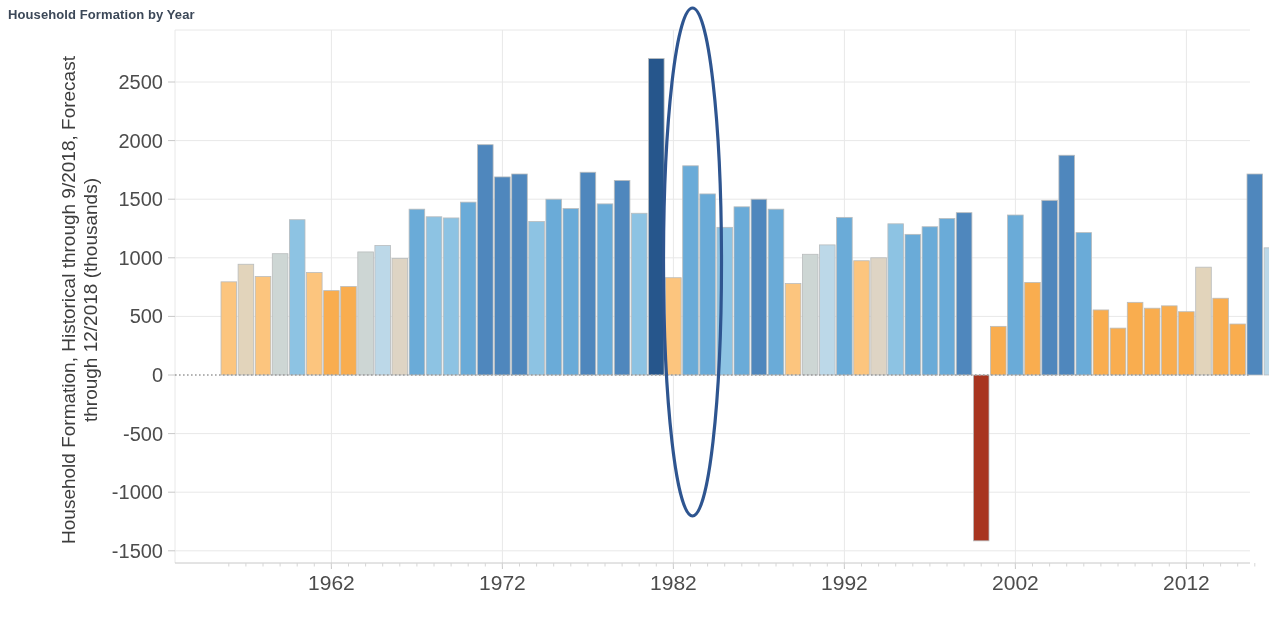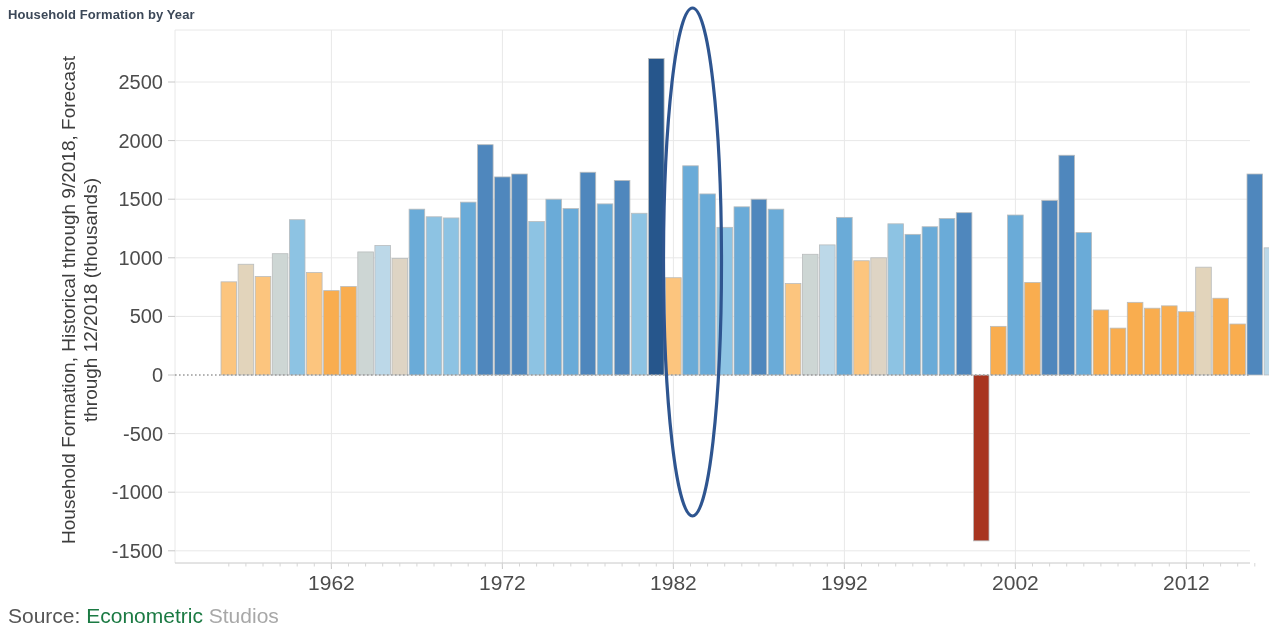--- a/index.html
+++ b/index.html
@@ -279,17 +279,14 @@
         <line x1="1254.8" y1="563" x2="1254.8" y2="566.5" stroke="#d6d6d6" stroke-width="1"></line>
         <line x1="1271.9" y1="563" x2="1271.9" y2="566.5" stroke="#d6d6d6" stroke-width="1"></line>
         <line x1="1289" y1="563" x2="1289" y2="566.5" stroke="#d6d6d6" stroke-width="1"></line>
         <line x1="1306.1000000000001" y1="563" x2="1306.1000000000001" y2="566.5" stroke="#d6d6d6" stroke-width="1"></line>
       </g>
     <g id="annotation-layer">
         <ellipse cx="692.5" cy="262" rx="29" ry="254" fill="none" stroke="#2e5590" stroke-width="3.2"></ellipse>
       </g>
   </svg>
 
-  <div class="source">
-    <span class="src-seg">Source:</span><span>&nbsp;</span><span class="src-seg brand">Econometric</span><span>&nbsp;</span><span class="src-seg studios">Studios</span>
-  </div>
 
 </div>
 
 </body></html>

